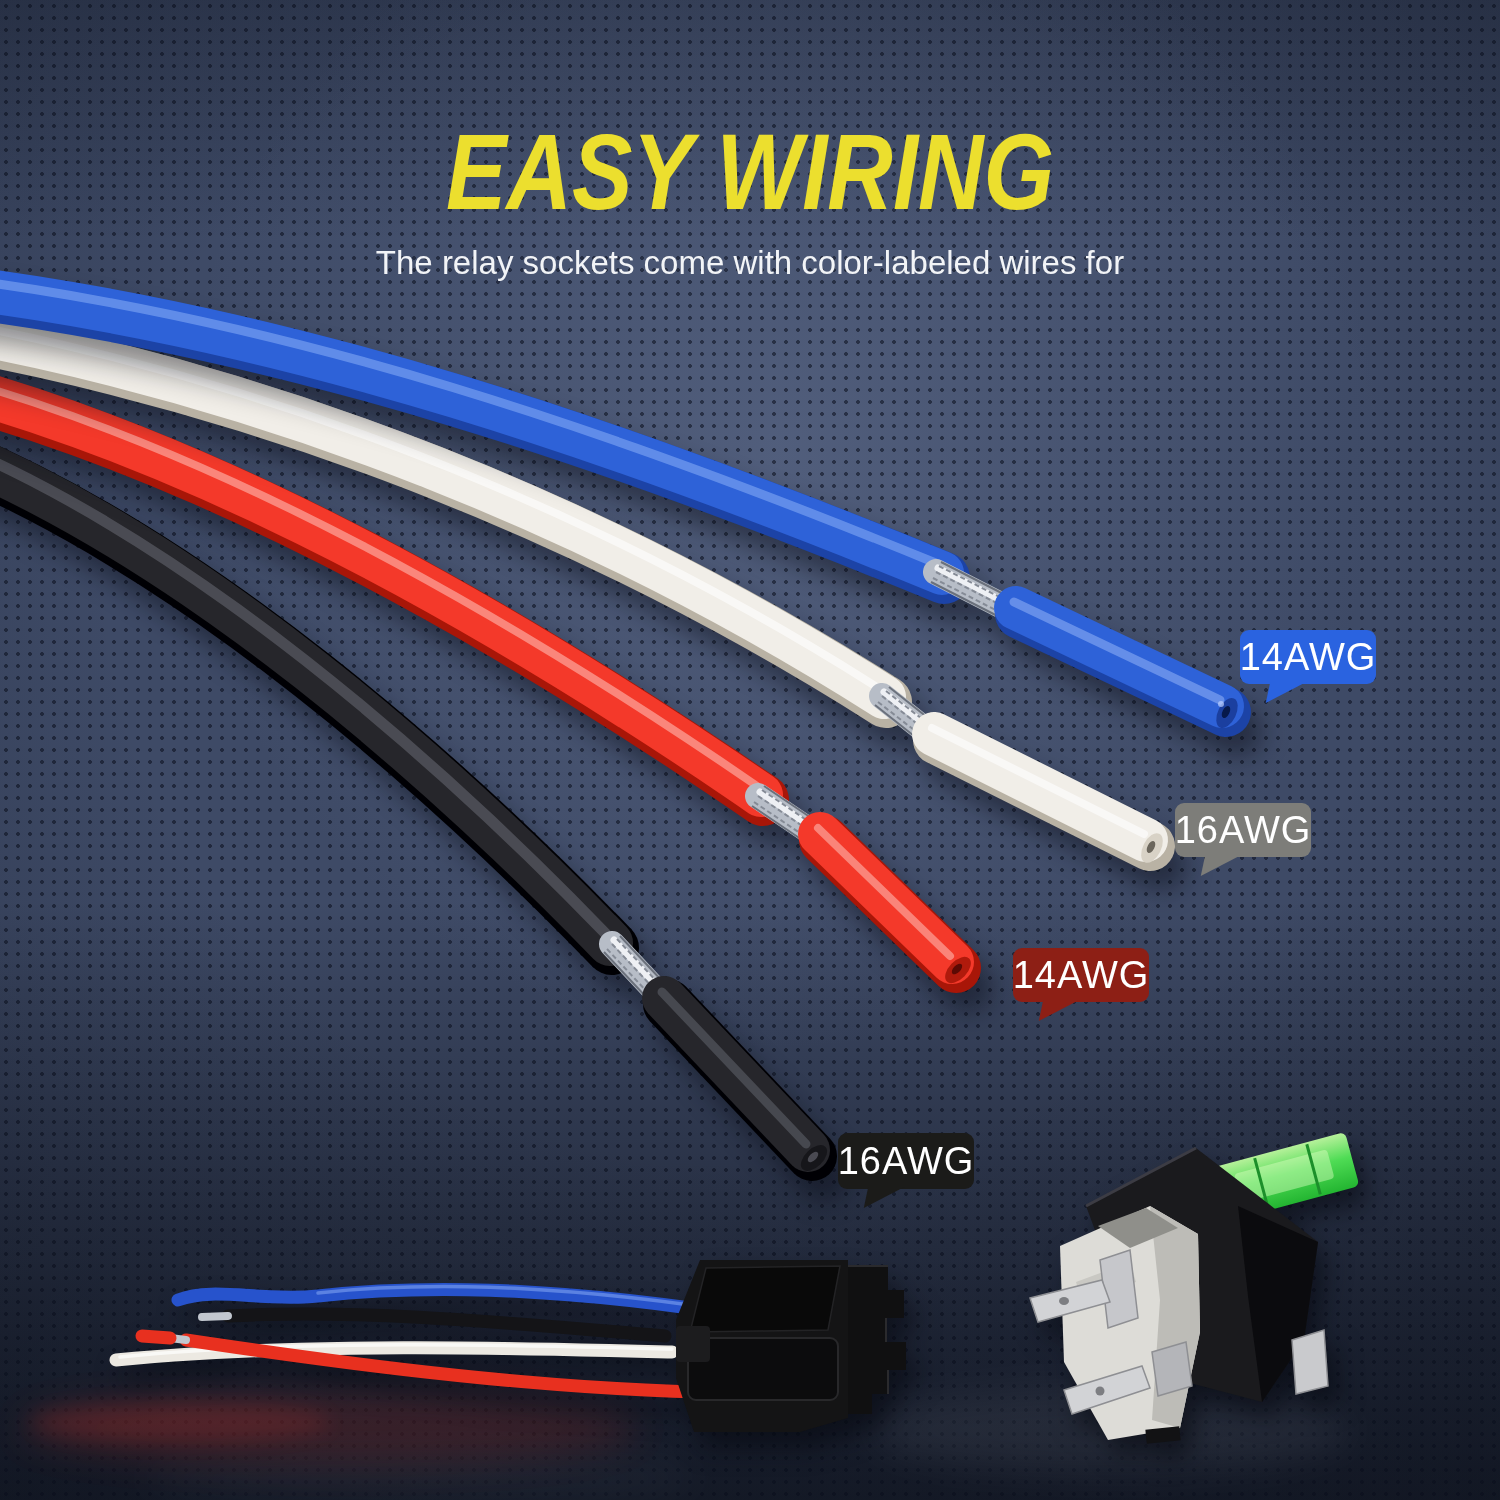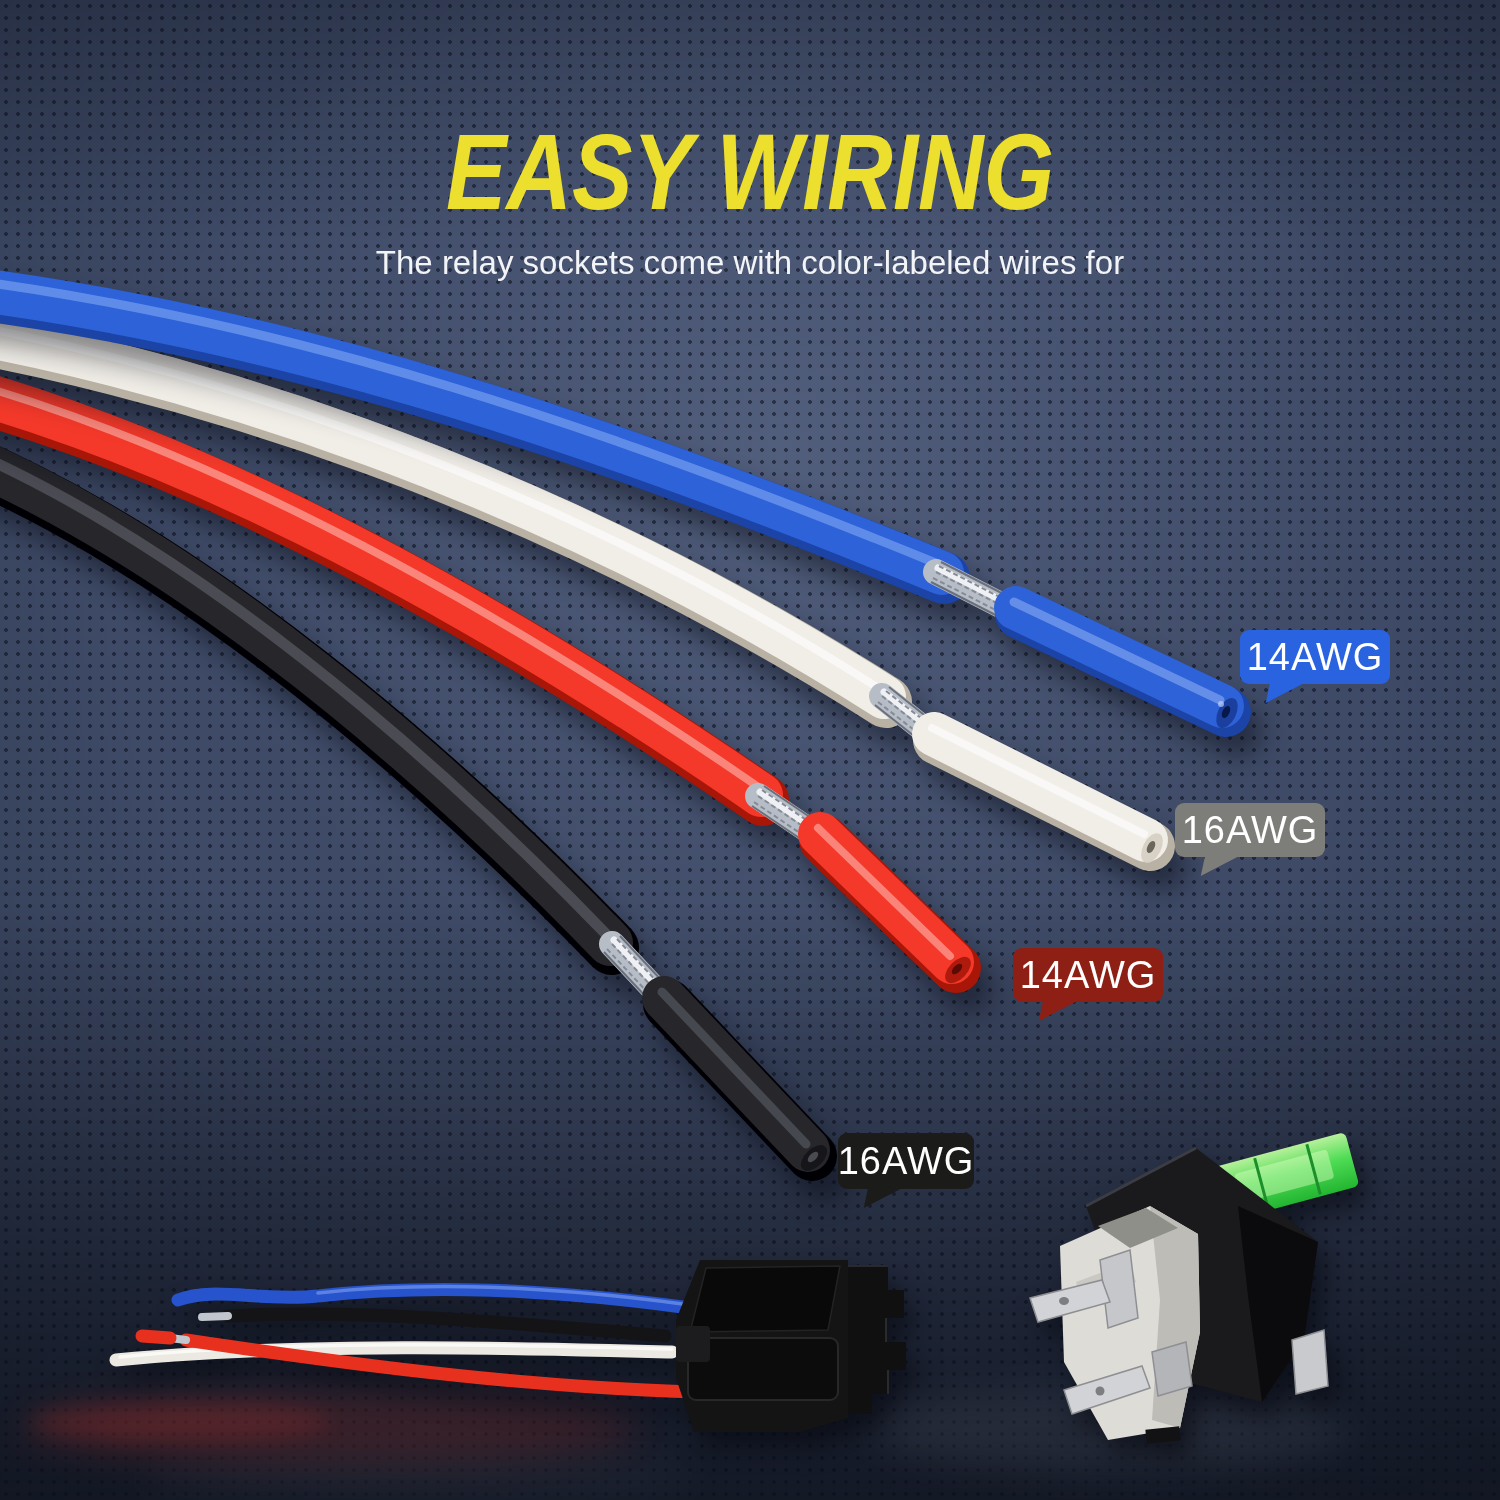--- a/index.html
+++ b/index.html
@@ -19,21 +19,21 @@
   .scene{position:absolute;inset:0;z-index:1;}
   .wire{filter:drop-shadow(12px 20px 13px rgba(4,7,15,0.45));}
   .obj{filter:drop-shadow(10px 16px 12px rgba(3,5,12,0.55));}
   
   .header{position:absolute;left:0;top:0;width:100%;z-index:2;text-align:center;}
   .title{margin:118px 0 0 0;font-size:108px;line-height:1;font-weight:bold;font-style:italic;
          letter-spacing:0px;display:inline-block;transform:scaleX(0.84);transform-origin:50% 50%;
          white-space:nowrap;}
   .subtitle{margin:14px 0 0 0;font-size:33px;line-height:45px;color:#f2f4f7;font-weight:400;}
   
-  .badge{position:absolute;z-index:3;height:54px;width:150px;border-radius:9px;
+  .badge{position:absolute;z-index:3;height:54px;width:136px;border-radius:9px;
          background:currentColor;display:flex;align-items:center;justify-content:center;}
   .badge .badge-label{color:#ffffff;font-size:38px;letter-spacing:1px;line-height:1;
                       font-family:"Liberation Sans",sans-serif;}
   .badge .tail{position:absolute;left:28px;bottom:-19px;width:0;height:0;
                border-top:21px solid currentColor;border-right:36px solid transparent;
                transform:skewX(-12deg);}
   .badge-blue {left:1240px;top:630px;}
   .badge-gray {left:1175px;top:803px;}
   .badge-red  {left:1013px;top:948px;}
   .badge-black{left:838px; top:1133px;width:136px;height:56px;}

